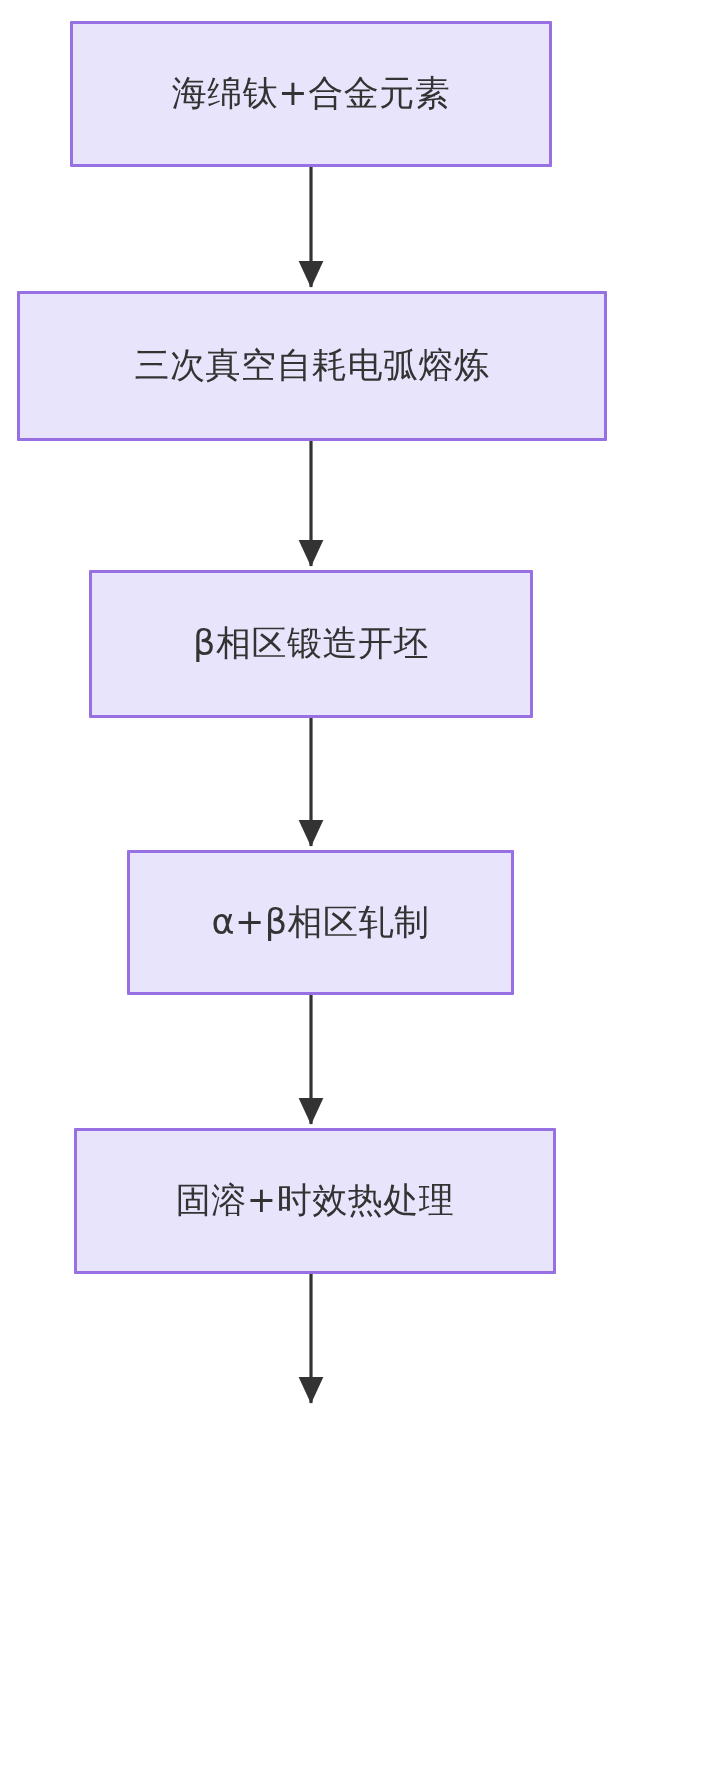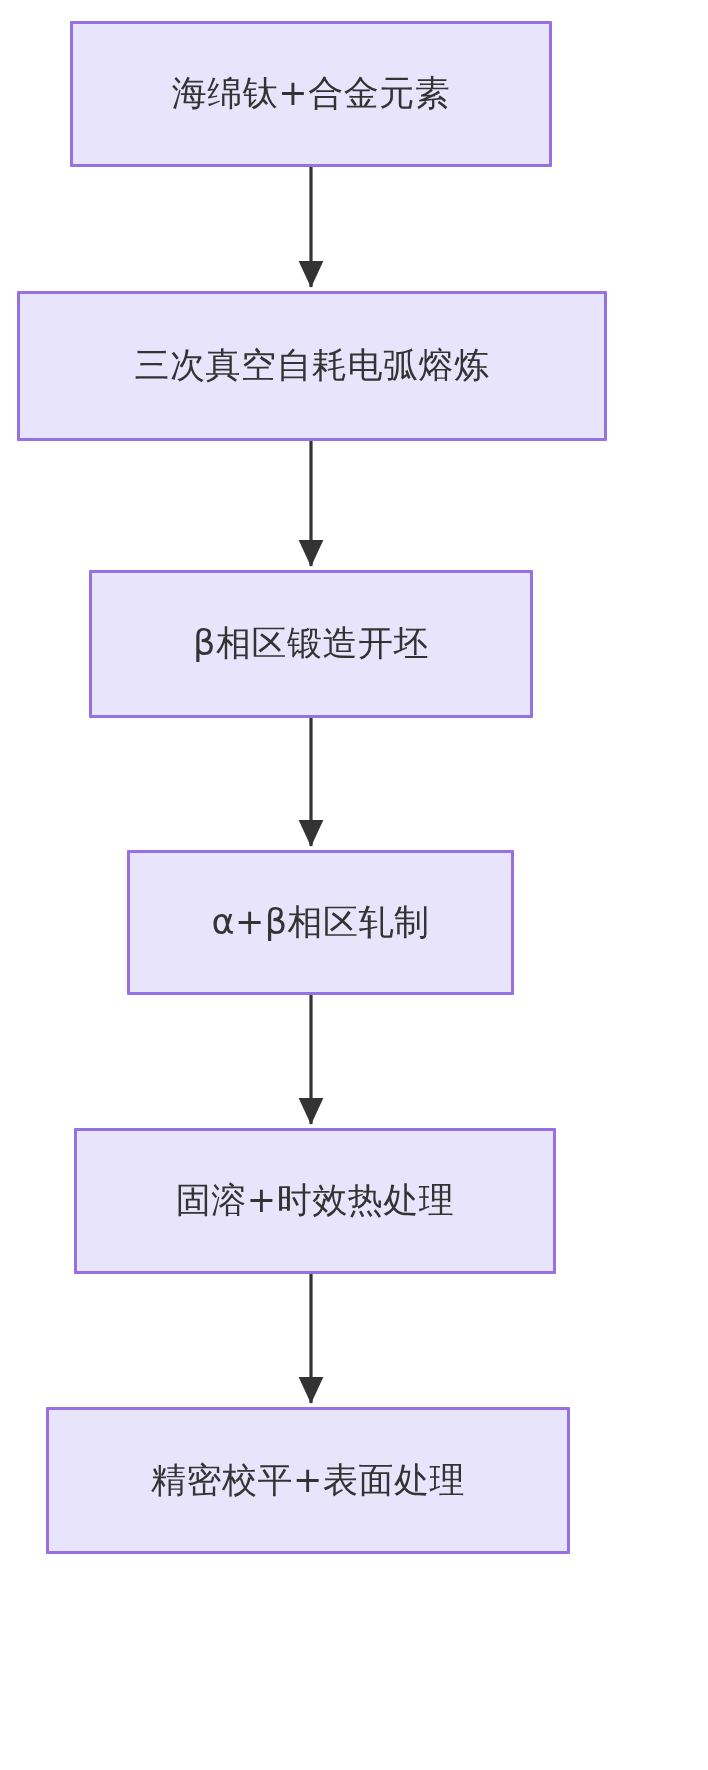--- a/index.html
+++ b/index.html
@@ -106,17 +106,14 @@
   </div>
 
   <div class="node n3">
     <span class="node-label">β相区锻造开坯</span>
   </div>
 
   <div class="node n5">
     <span class="node-label">固溶+时效热处理</span>
   </div>
 
-  <div class="node n6">
-    <span class="node-label">精密校平+表面处理</span>
-  </div>
 
 </div>
 
 </body></html>

